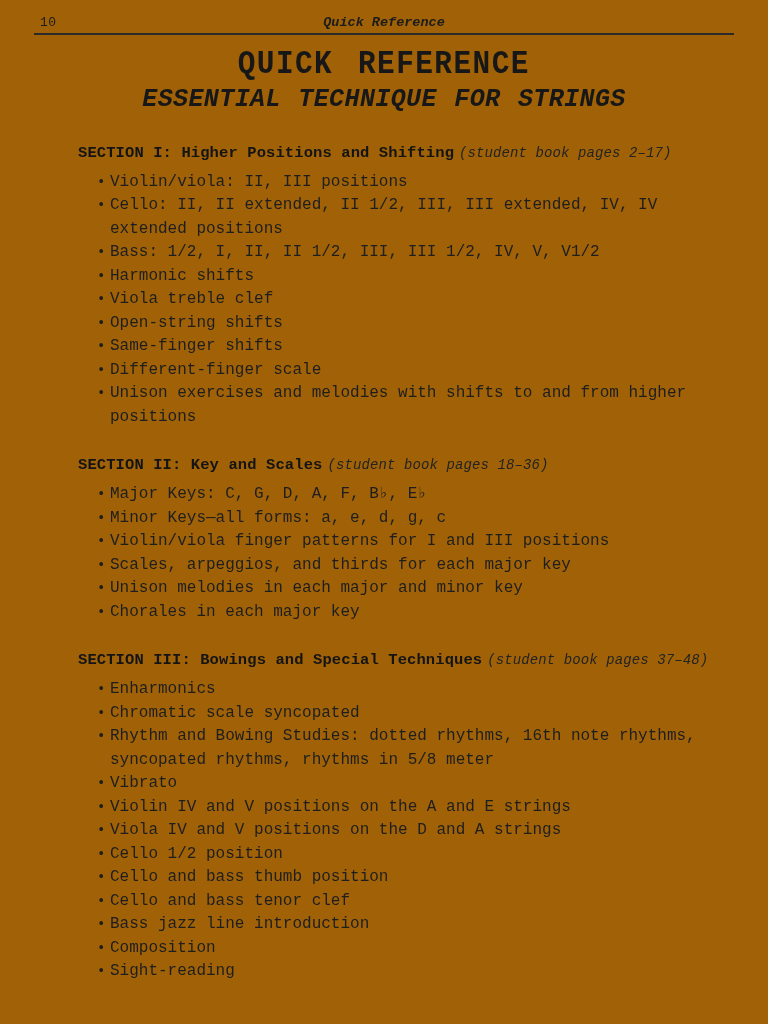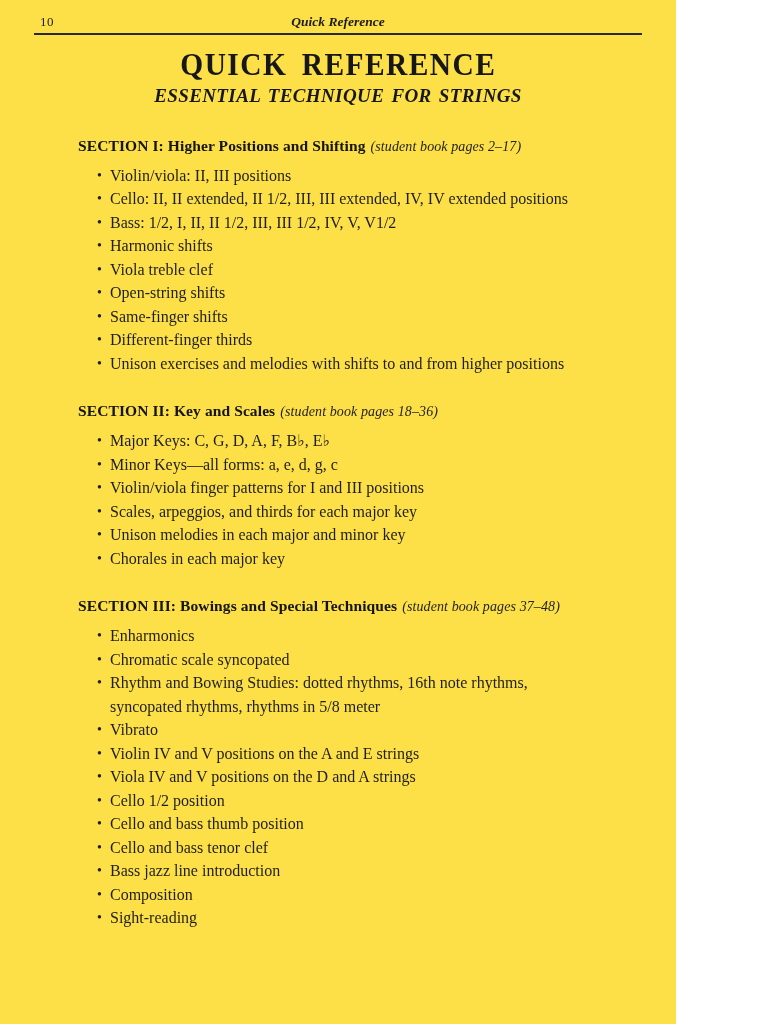--- a/index.html
+++ b/index.html
@@ -2,25 +2,25 @@
 <html><head>
 <meta charset="utf-8">
 <style>
   html, body {
     margin: 0;
     padding: 0;
     background: #ffffff;
   }
   .page {
     position: relative;
-    width: 676px;
+    width: 768px;
     height: 1024px;
-    background: #fde047;
+    background: #a16207;
     color: #1c1c1c;
-    font-family: Liberation Serif, serif;
+    font-family: Liberation Mono, monospace;
     overflow: hidden;
     box-sizing: border-box;
   }
   
   .running-header {
     position: relative;
     margin: 0 34px;
     padding-top: 12px;
     height: 21px;
     border-bottom: 2px solid #2a2a2a;
@@ -54,21 +54,21 @@
     letter-spacing: 1.5px;
     word-spacing: 6px;
     color: #171717;
     transform: scale(0.95, 1.05);
     transform-origin: center;
     line-height: 1.05;
   }
   .doc-subtitle {
     display: block;
     margin-top: 3px;
-    font-size: 19px;
+    font-size: 25px;
     font-weight: 800;
     font-style: italic;
     letter-spacing: 0.4px;
     word-spacing: 2px;
     color: #171717;
   }
   
   .sections {
     margin: 30px 40px 0 78px;
   }
@@ -131,21 +131,21 @@
         <span>SECTION I: Higher Positions and Shifting</span><span class="pages-note">(student book pages 2–17)</span>
       </div>
       <ul class="bullet-list">
           <li>Violin/viola: II, III positions</li>
           <li>Cello: II, II extended, II 1/2, III, III extended, IV, IV extended positions</li>
           <li>Bass:  1/2, I, II, II 1/2, III, III 1/2, IV, V, V1/2</li>
           <li>Harmonic shifts</li>
           <li>Viola treble clef</li>
           <li>Open-string shifts</li>
           <li>Same-finger shifts</li>
-          <li>Different-finger thirds</li>
+          <li>Different-finger scale</li>
           <li>Unison exercises and melodies with shifts to and from higher positions</li>
         </ul>
     </div>
 
     <div class="section">
       <div class="section-heading">
         <span>SECTION II: Key and Scales</span><span class="pages-note">(student book pages 18–36)</span>
       </div>
       <ul class="bullet-list">
           <li>Major Keys: C, G, D, A, F, B♭, E♭</li>

